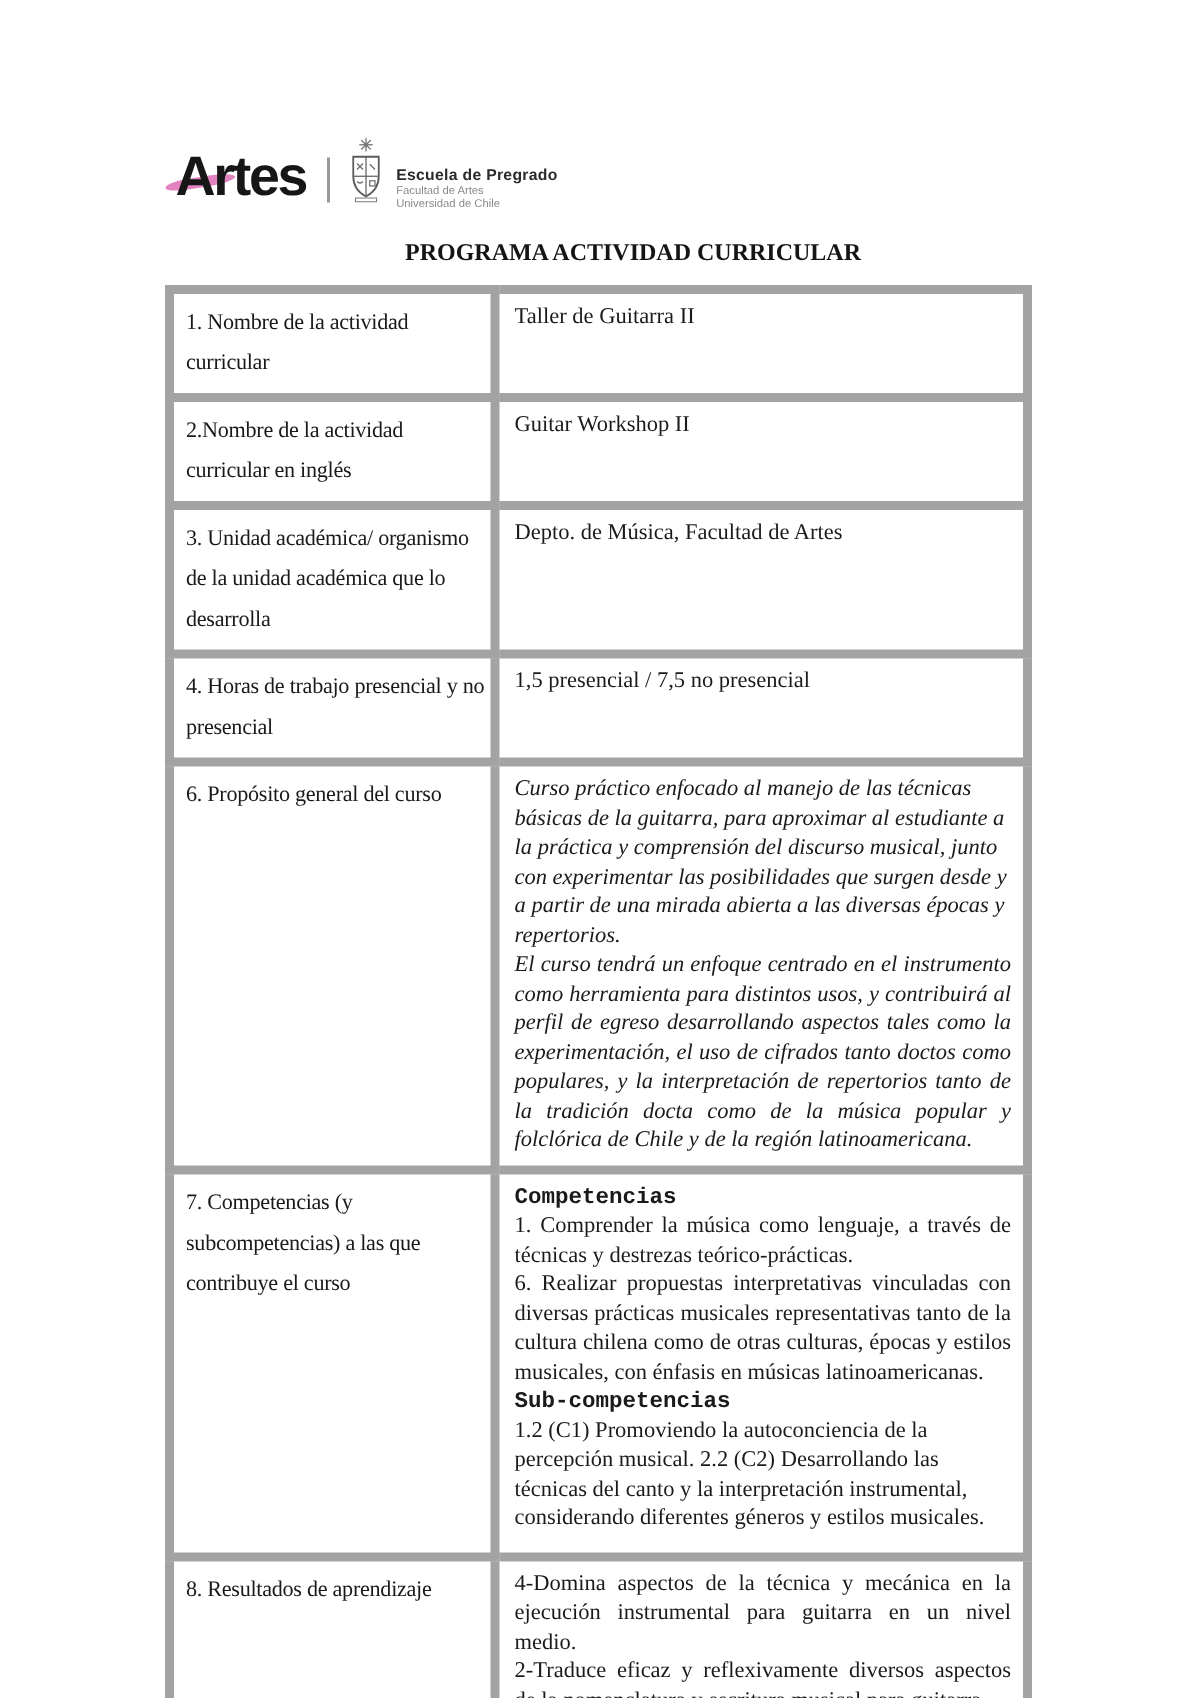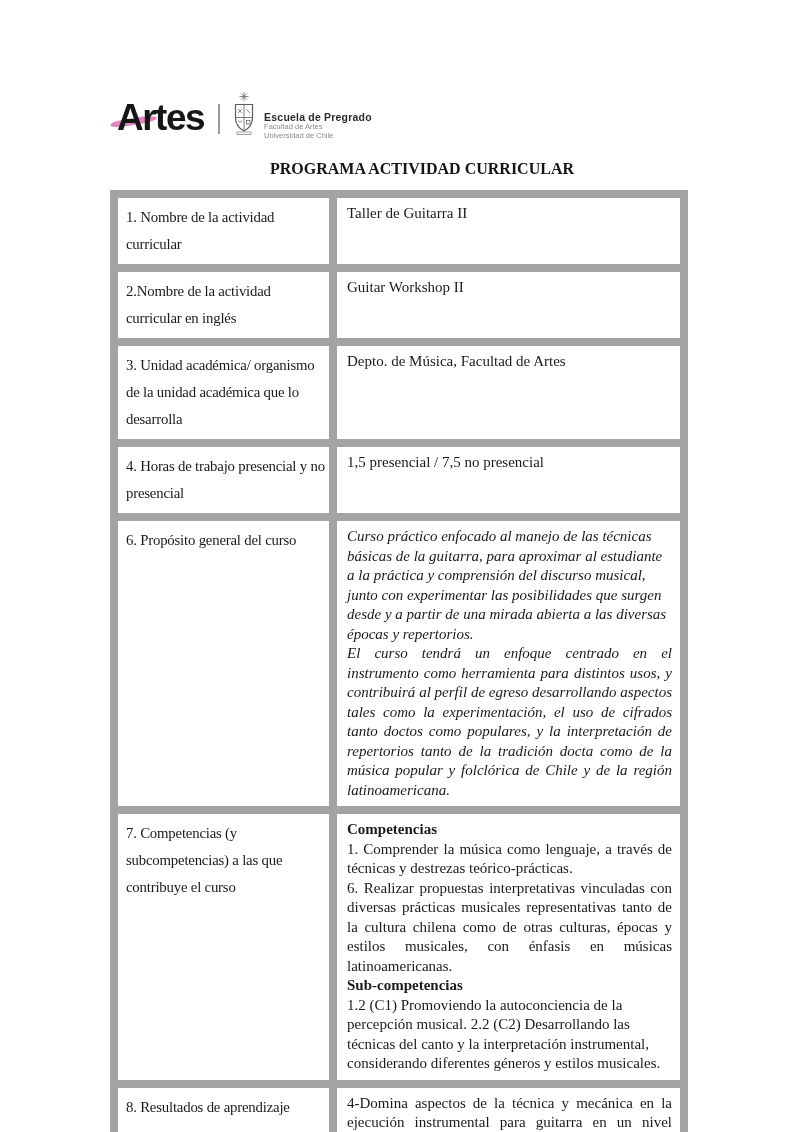--- a/index.html
+++ b/index.html
@@ -44,38 +44,38 @@
     position:absolute;top:160px;left:0;width:100%;
     text-align:center;font-weight:bold;font-size:16px;color:#151515;
   }
 
   
   .curric-table{
     position:absolute;left:110px;top:190px;
     width:578px;border-collapse:collapse;table-layout:fixed;
   }
   .curric-table td{
-    border:8px solid #a3a3a3;
+    border:6px solid #a3a3a3;
     vertical-align:top;
     font-size:15px;
   }
   td.cell-l{
     width:199px;
     padding:6px 4px 6px 8px;
     line-height:27px;
     font-size:14.8px;letter-spacing:-0.2px;
   }
   td.cell-r{
     padding:6px 8px 6px 10px;
     line-height:19.5px;
   }
   .cell-r p{margin:0;}
   .italic-block p{font-style:italic;}
   .just{text-align:justify;}
-  .bold-head{font-weight:bold;}
+  .bold-head{font-weight:bold;font-family:Liberation Mono, monospace;}
   .sub-gap{margin-top:14px;}
 </style>
 </head>
 <body>
 
 <div class="page">
 
   <div class="logo-row">
     <span class="wordmark-wrap">
       <span class="swoosh" style="background: rgb(221, 108, 180);"></span>

